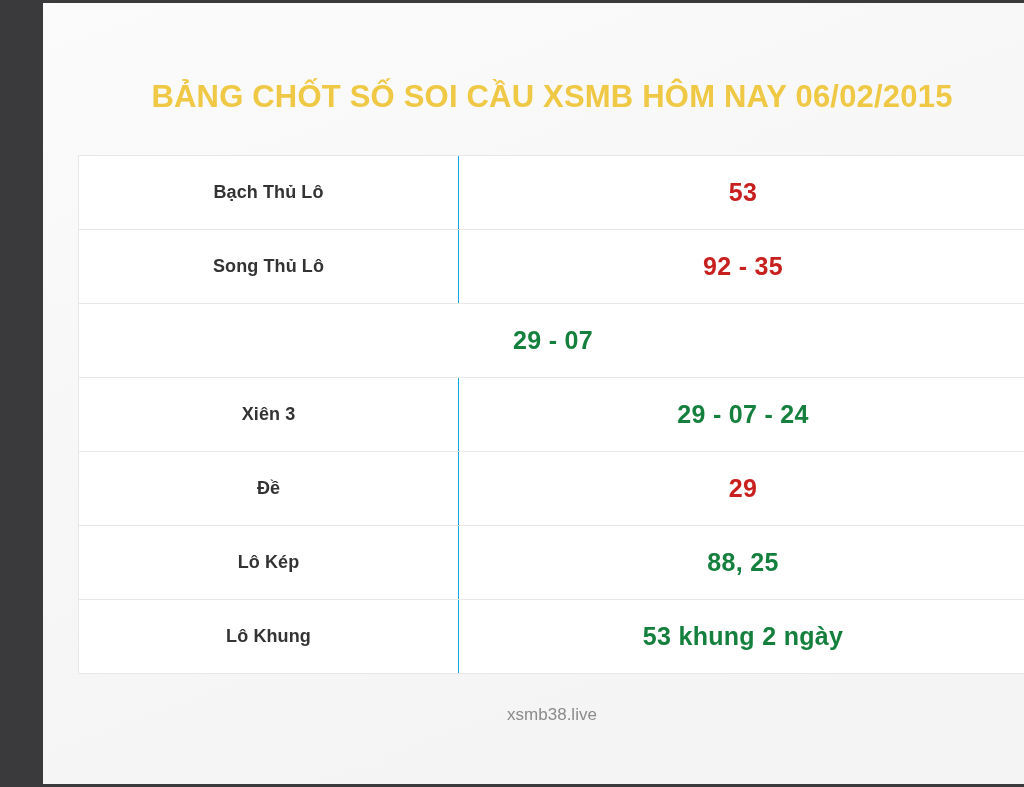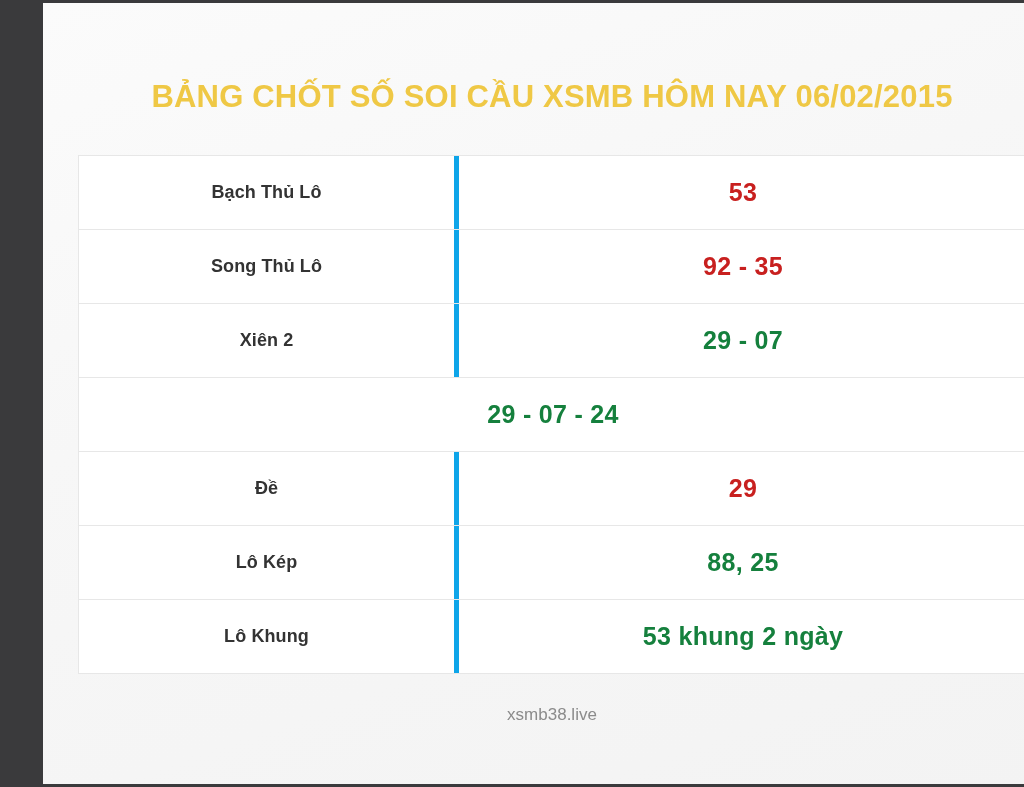--- a/index.html
+++ b/index.html
@@ -60,21 +60,21 @@
     border-bottom: 1px solid #e7e7e7;
     box-sizing: border-box;
     background: #ffffff;
   }
   .cell-label {
     width: 380px;
     flex: 0 0 380px;
     display: flex;
     align-items: center;
     justify-content: center;
-    border-right: 5px solid #0ea5e9;
+    border-right: 1px solid #0ea5e9;
     box-sizing: border-box;
     font-size: 18px;
     font-weight: bold;
     color: #333333;
     letter-spacing: 0.1px;
   }
   .cell-value {
     flex: 1 1 auto;
     display: flex;
     align-items: center;
@@ -112,24 +112,24 @@
   <div class="table">
       <div class="row">
         <div class="cell-label">Bạch Thủ Lô</div>
         <div class="cell-value accent">53</div>
       </div>
       <div class="row">
         <div class="cell-label">Song Thủ Lô</div>
         <div class="cell-value accent">92 - 35</div>
       </div>
       <div class="row">
-        <div class="cell-label">Xiên 2</div>
         <div class="cell-value">29 - 07</div>
       </div>
       <div class="row">
+        <div class="cell-label">Xiên 3</div>
         <div class="cell-value">29 - 07 - 24</div>
       </div>
       <div class="row">
         <div class="cell-label">Đề</div>
         <div class="cell-value accent">29</div>
       </div>
       <div class="row">
         <div class="cell-label">Lô Kép</div>
         <div class="cell-value">88, 25</div>
       </div>

